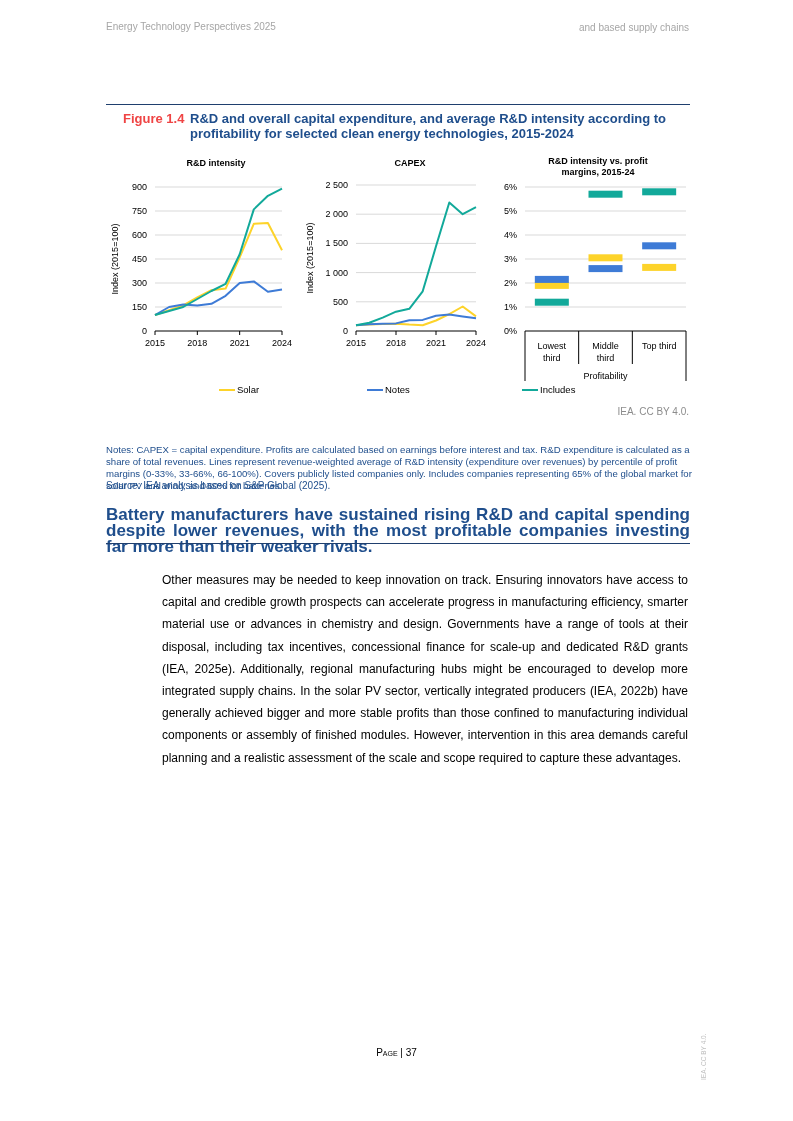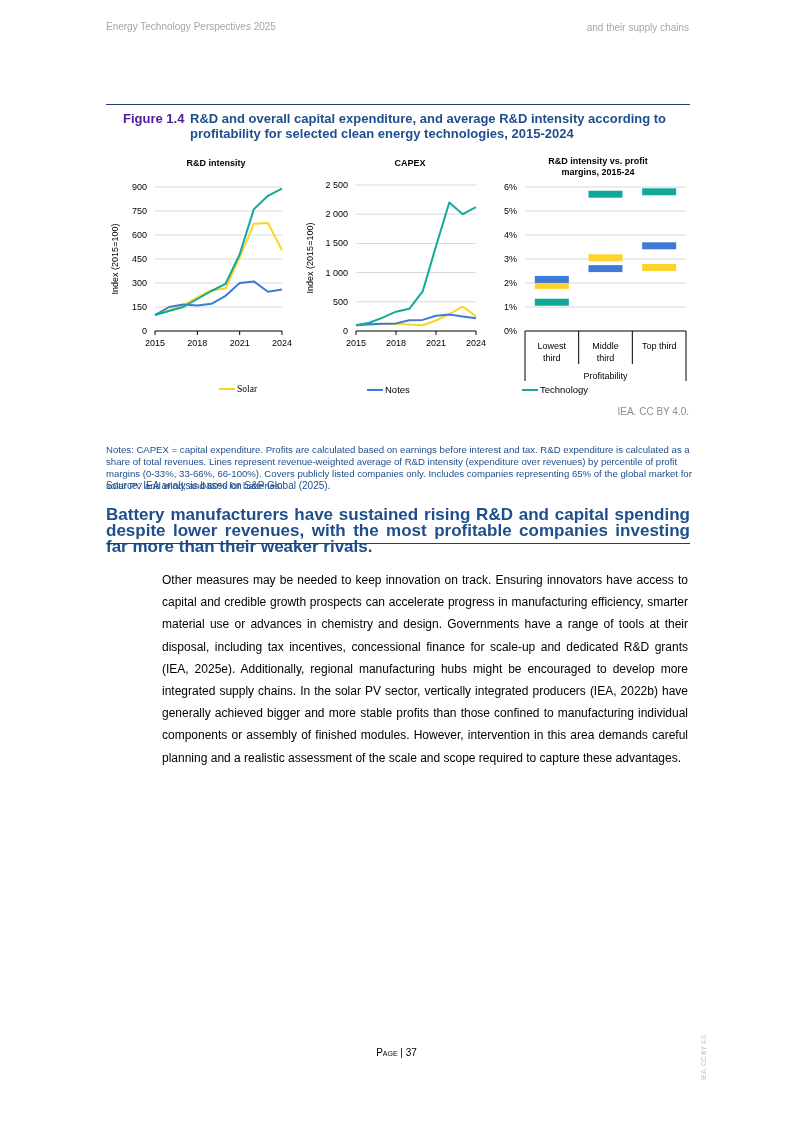--- a/index.html
+++ b/index.html
@@ -1,20 +1,20 @@
 <!DOCTYPE html>
 <html><head>
 <meta charset="utf-8">
 <style>
   html, body { margin:0; padding:0; background:#ffffff; }
   body { width:793px; height:1121px; position:relative; font-family:"Liberation Sans", sans-serif; overflow:hidden; }
   .hdr-left { position:absolute; left:106px; top:21px; font-size:10px; color:#a6a6a6; }
   .hdr-right { position:absolute; right:104px; top:21px; font-size:10px; color:#a6a6a6; text-align:right; line-height:14px; width:330px; }
   .rule-top { position:absolute; left:106px; width:584px; top:104px; height:1px; background:#1f3f6e; }
-  .fig-label { position:absolute; left:107px; top:111px; font-size:13px; font-weight:bold; color:#4c1d95;padding-left:16px; }
+  .fig-label { position:absolute; left:107px; top:111px; font-size:13px; font-weight:bold; color:#ef4444;padding-left:16px; }
   .fig-title { position:absolute; left:190px; top:111px; width:500px; font-size:13px; font-weight:bold; color:#1f4e8c; line-height:15px; }
   svg#charts { position:absolute; left:0; top:0; }
   .ctitle { font-size:9px; font-weight:bold; fill:#000; }
   .tick { font-size:9px; fill:#000; }
   .ylab { font-size:9px; fill:#000; }
   .legend { position:absolute; top:384px; font-size:9.5px; color:#000; display:flex; align-items:center; }
   .legend .sw { display:inline-block; width:16px; height:2px; margin-right:2px; }
   .credit { position:absolute; right:104px; top:406px; font-size:10px; color:#8c8c8c; }
   .notes { position:absolute; left:106px; top:428px; width:586px; font-size:9.6px; color:#1f4e8c; line-height:12px;margin-top:16px; }
   .source { position:absolute; left:106px; top:480px; font-size:10px; color:#1f4e8c; }
@@ -23,21 +23,21 @@
   .body-text { position:absolute; left:162px; top:569px; width:526px; font-size:12px; color:#000; line-height:22.2px; text-align:justify; }
   .page-num { position:absolute; left:0; width:793px; text-align:center; top:1047px; font-size:10px; color:#000; }
   .page-num .sc { font-variant:small-caps; }
   .side-credit { position:absolute; left:700px; top:1080px; font-size:6.5px; color:#c0c0c0; transform:rotate(-90deg); transform-origin:left top; white-space:nowrap; }
 </style>
 </head>
 <body>
 
 <div class="hdr-left">Energy Technology Perspectives 2025</div>
 <div class="hdr-right">
-  <div>and their supply chains</div>
+  <div>and based supply chains</div>
 </div>
 
 <div class="rule-top"></div>
 <div class="fig-label">Figure 1.4</div>
 <div class="fig-title">R&amp;D and overall capital expenditure, and average R&amp;D intensity according to profitability for selected clean energy technologies, 2015-2024</div>
 
 <svg id="charts" width="793" height="400">
     <text x="216" y="166" text-anchor="middle" class="ctitle">R&amp;D intensity</text>
     <text x="0" y="0" text-anchor="middle" class="ylab" transform="translate(118,259) rotate(-90)">Index (2015=100)</text>
     <text x="147" y="334" text-anchor="end" class="tick">0</text>
@@ -120,31 +120,31 @@
     <rect x="588.5" y="254.3" width="34" height="7" fill="#fdd32a"></rect>
     <rect x="642.1666666666666" y="263.9" width="34" height="7" fill="#fdd32a"></rect>
     <rect x="534.8333333333334" y="275.9" width="34" height="7" fill="#3e7bd6"></rect>
     <rect x="588.5" y="265.1" width="34" height="7" fill="#3e7bd6"></rect>
     <rect x="642.1666666666666" y="242.3" width="34" height="7" fill="#3e7bd6"></rect>
     <rect x="534.8333333333334" y="298.7" width="34" height="7" fill="#12a99a"></rect>
     <rect x="588.5" y="190.7" width="34" height="7" fill="#12a99a"></rect>
     <rect x="642.1666666666666" y="188.3" width="34" height="7" fill="#12a99a"></rect>
   </svg>
 
-<div class="legend" style="left:219px;font-family:Liberation Serif, serif;">
+<div class="legend" style="left:219px;">
   <span class="sw" style="background:#fdd32a"></span>
   <span>Solar</span>
 </div>
 <div class="legend" style="left:367px;">
   <span class="sw" style="background:#3e7bd6"></span>
   <span>Notes</span>
 </div>
 <div class="legend" style="left:522px;">
   <span class="sw" style="background:#12a99a"></span>
-  <span>Technology</span>
+  <span>Includes</span>
 </div>
 
 <div class="credit">IEA. CC BY 4.0.</div>
 <div class="notes">Notes: CAPEX = capital expenditure. Profits are calculated based on earnings before interest and tax. R&amp;D expenditure is calculated as a share of total revenues. Lines represent revenue-weighted average of R&amp;D intensity (expenditure over revenues) by percentile of profit margins (0-33%, 33-66%, 66-100%). Covers publicly listed companies only. Includes companies representing 65% of the global market for solar PV and wind, and 60% for batteries.</div>
 <div class="source">Source: IEA analysis based on S&amp;P Global (2025).</div>
 <div class="takeaway">Battery manufacturers have sustained rising R&amp;D and capital spending despite lower revenues, with the most profitable companies investing far more than their weaker rivals.</div>
 <div class="rule-bottom"></div>
 
 <div class="body-text">Other measures may be needed to keep innovation on track. Ensuring innovators have access to capital and credible growth prospects can accelerate progress in manufacturing efficiency, smarter material use or advances in chemistry and design. Governments have a range of tools at their disposal, including tax incentives, concessional finance for scale-up and dedicated R&amp;D grants (IEA, 2025e). Additionally, regional manufacturing hubs might be encouraged to develop more integrated supply chains. In the solar PV sector, vertically integrated producers (IEA, 2022b) have generally achieved bigger and more stable profits than those confined to manufacturing individual components or assembly of finished modules. However, intervention in this area demands careful planning and a realistic assessment of the scale and scope required to capture these advantages.</div>
 

